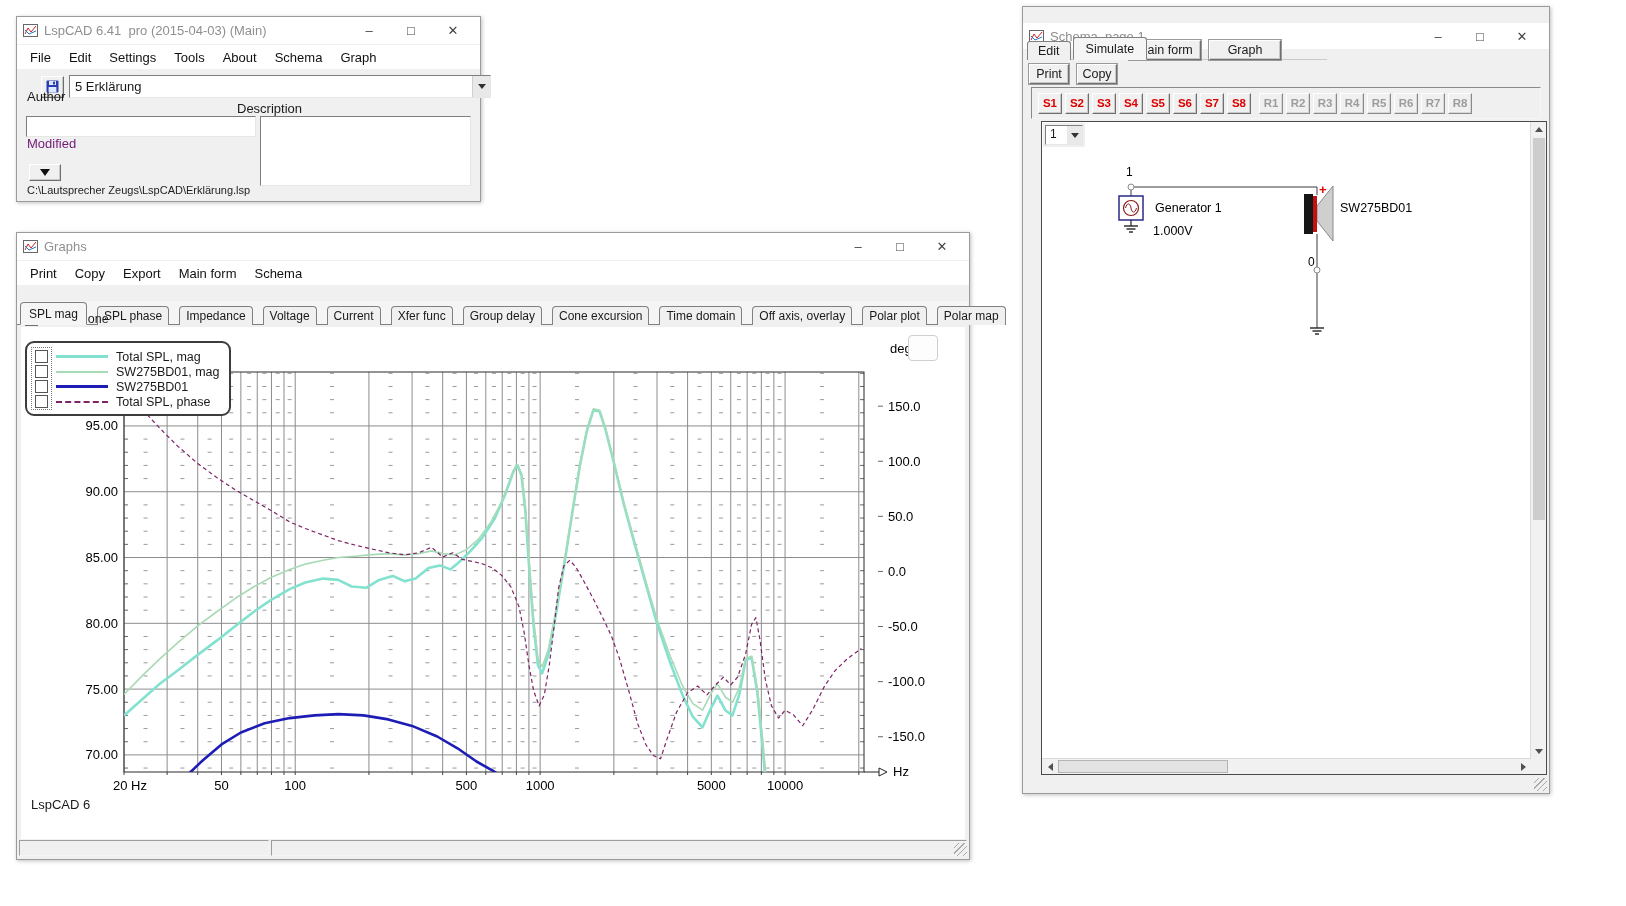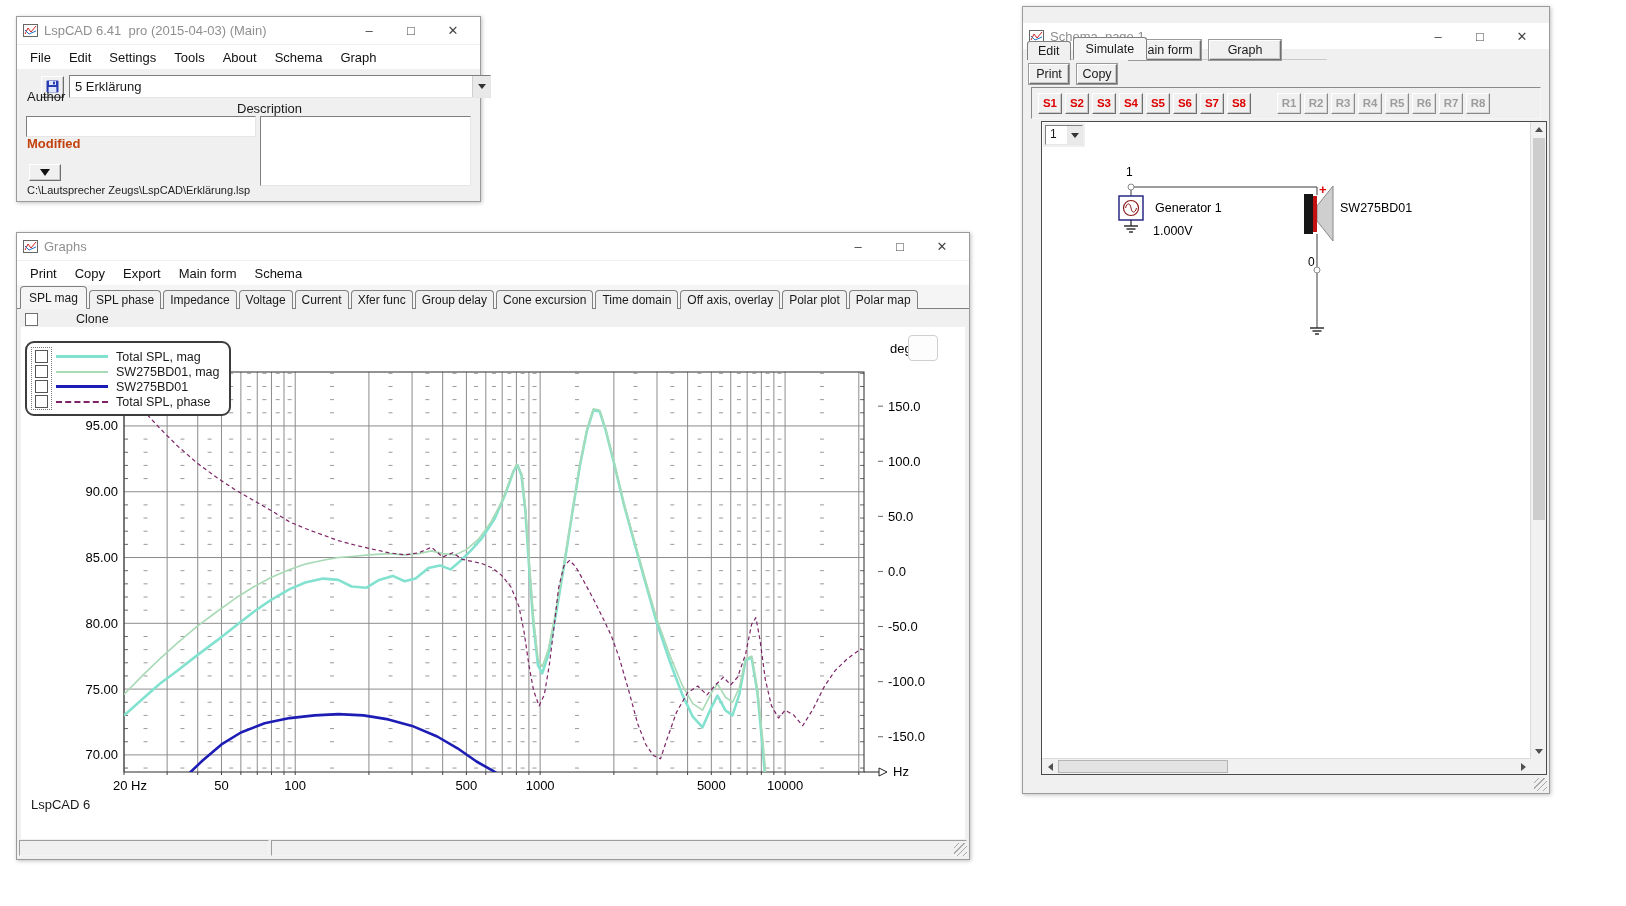--- a/index.html
+++ b/index.html
@@ -14,21 +14,21 @@
   .sunken{background:#fff;border:1px solid;border-color:#7e7e7e #e6e6e6 #e6e6e6 #7e7e7e;}
   .raised{background:#f0f0f0;border:1px solid;border-color:#ffffff #6f6f6f #6f6f6f #ffffff;box-shadow:inset -1px -1px 0 #c9c9c9;}
   .flabel{position:absolute;font-size:13px;}
   .combo{display:inline-flex;align-items:center;background:#fff;border:1px solid;border-color:#7e7e7e #e6e6e6 #e6e6e6 #7e7e7e;height:21px;}
   .combo-text{flex:1;padding:0 5px;font-size:13px;}
   .combo-btn{width:17px;height:100%;background:#e9e9e9;border-left:1px solid #cfcfcf;display:flex;align-items:center;justify-content:center;}
   .tri-dn{width:0;height:0;border-left:4px solid transparent;border-right:4px solid transparent;border-top:5px solid #333;}
   .tri-up{width:0;height:0;border-left:4px solid transparent;border-right:4px solid transparent;border-bottom:5px solid #505050;}
   .tri-l{width:0;height:0;border-top:4px solid transparent;border-bottom:4px solid transparent;border-right:5px solid #505050;}
   .tri-r{width:0;height:0;border-top:4px solid transparent;border-bottom:4px solid transparent;border-left:5px solid #505050;}
-  .modified{position:absolute;color:#c2410c;font-weight:bold;font-size:13px;}
+  .modified{position:absolute;color:#701a75;font-weight:normal;font-size:13px;}
   .fpath{position:absolute;font-size:11px;color:#222;}
   
   .tabrow{position:absolute;left:0;right:0;display:flex;align-items:flex-end;padding-left:3px;border-bottom:1px solid #808080;background:#f5f5f5;height:23px;}
   .gtab{border:1px solid #808080;border-bottom:none;border-radius:4px 4px 0 0;padding:2px 6px 2px;background:#f0f0f0;font-size:12px;margin-right:2px;white-space:nowrap;position:relative;top:1px;}
   .gtab.active{padding:4px 8px 3px;background:#f5f5f5;border-bottom:1px solid #f5f5f5;top:1px;z-index:2;}
   .cb{display:inline-block;width:11px;height:11px;background:#fff;border:1px solid #707070;vertical-align:-2px;}
   .chart-panel{position:absolute;background:#ffffff;}
   .legend{position:absolute;background:#fff;border:2px solid #3c3c3c;border-radius:9px;padding:6px 8px 5px 6px;z-index:5;}
   .legend-dots{position:absolute;left:4px;top:4px;bottom:4px;width:19px;border:1px dotted #777;}
   .lg-row{display:flex;align-items:center;height:15px;gap:8px;}
@@ -130,21 +130,21 @@
       <span class="wbtn">✕</span>
     </span>
   </div>
   <div class="menubar">
       <span class="menu-item">Print</span>
       <span class="menu-item">Copy</span>
       <span class="menu-item">Export</span>
       <span class="menu-item">Main form</span>
       <span class="menu-item">Schema</span>
     </div>
-  <div class="tabrow" style="top:52px;">
+  <div class="tabrow" style="top:68px;gap:8px;">
       <span class="gtab active">SPL mag</span>
       <span class="gtab">SPL phase</span>
       <span class="gtab">Impedance</span>
       <span class="gtab">Voltage</span>
       <span class="gtab">Current</span>
       <span class="gtab">Xfer func</span>
       <span class="gtab">Group delay</span>
       <span class="gtab">Cone excursion</span>
       <span class="gtab">Time domain</span>
       <span class="gtab">Off axis, overlay</span>
@@ -1052,21 +1052,21 @@
     <div style="display:flex;margin-left:6px;">
         <span class="sbtn">S1</span>
         <span class="sbtn">S2</span>
         <span class="sbtn">S3</span>
         <span class="sbtn">S4</span>
         <span class="sbtn">S5</span>
         <span class="sbtn">S6</span>
         <span class="sbtn">S7</span>
         <span class="sbtn">S8</span>
       </div>
-    <div style="display:flex;margin-left:26px;">
+    <div style="display:flex;margin-left:8px;">
         <span class="rbtn">R1</span>
         <span class="rbtn">R2</span>
         <span class="rbtn">R3</span>
         <span class="rbtn">R4</span>
         <span class="rbtn">R5</span>
         <span class="rbtn">R6</span>
         <span class="rbtn">R7</span>
         <span class="rbtn">R8</span>
       </div>
   </div>

